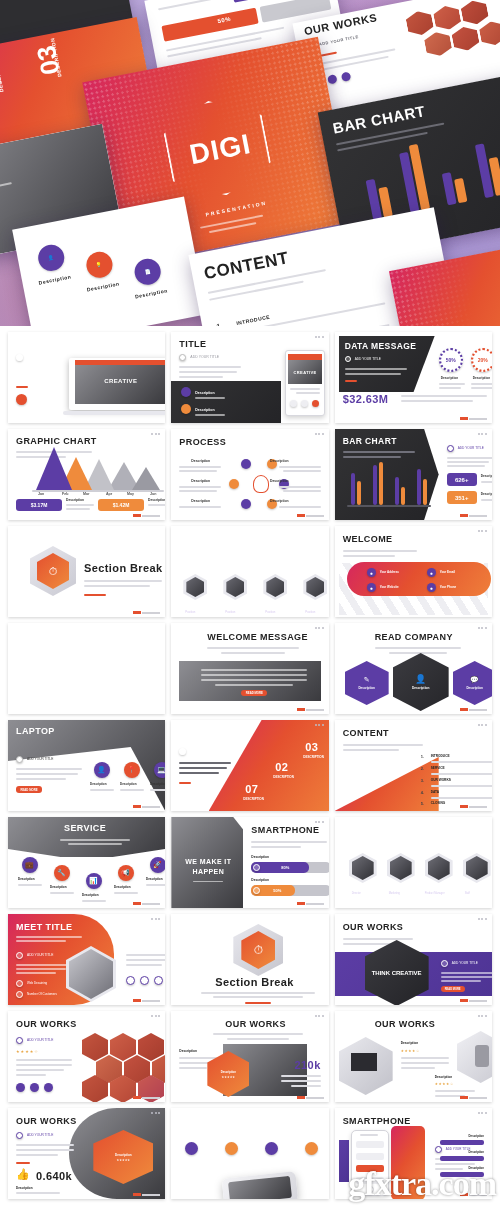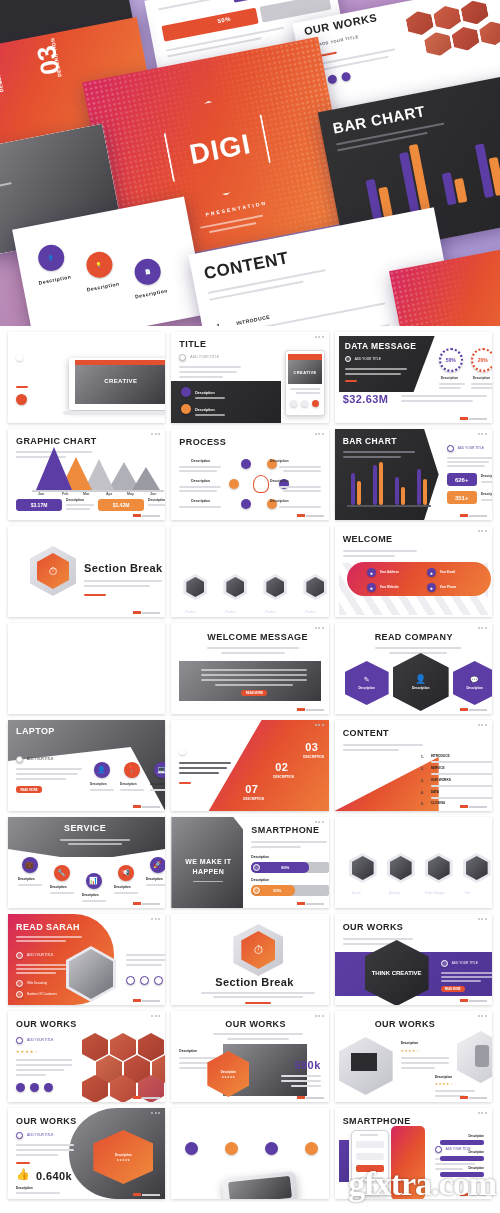--- a/index.html
+++ b/index.html
@@ -679,21 +679,21 @@
       <span class="c-sub" style="left:134px;top:69px;font-size:3px;color:#fff;font-weight:bold;">Sarah</span>
       <span class="c-sub" style="left:130px;top:75px;font-size:2.6px;color:#d7cbef;">Staff</span>
       <div class="tl w" style="left:30px;bottom:8px;width:108px;"></div>
       <div class="tl w" style="left:48px;bottom:4px;width:72px;"></div>
     </div>
   </div>
 
   <div class="row">
     <div class="card">
       <div class="g-oc" style="position:absolute;left:0;top:0;width:106px;height:100%;border-radius:0 40px 40px 0;"></div>
-      <span class="c-title" style="left:8px;top:8px;font-size:9px;color:#fff;">READ SARAH</span>
+      <span class="c-title" style="left:8px;top:8px;font-size:9px;color:#fff;">MEET TITLE</span>
       <div class="tl w" style="left:8px;top:22px;width:66px;"></div>
       <div class="tl w" style="left:8px;top:26px;width:50px;"></div>
       <div class="circ" style="left:8px;top:38px;width:7px;height:7px;background:rgba(255,255,255,.2);border:1px solid #fff;"></div>
       <span class="c-sub" style="left:19px;top:39px;font-size:3.2px;color:#fff;">ADD YOUR TITLE</span>
       <div class="tl w" style="left:8px;top:50px;width:52px;"></div>
       <div class="tl w" style="left:8px;top:54px;width:50px;"></div>
       <div class="tl w" style="left:8px;top:58px;width:40px;"></div>
       <div class="circ" style="left:8px;top:66px;width:7px;height:7px;background:rgba(255,255,255,.2);border:1px solid #fff;"></div>
       <span class="c-sub" style="left:19px;top:67px;font-size:3px;color:#fff;">Web Desaining</span>
       <div class="circ" style="left:8px;top:77px;width:7px;height:7px;background:rgba(255,255,255,.2);border:1px solid #fff;"></div>
@@ -794,21 +794,21 @@
       <div class="tl" style="left:56px;top:27px;width:62px;"></div>
       <span class="c-sub" style="left:8px;top:38px;font-size:3.2px;font-weight:bold;color:#222;">Description</span>
       <div class="tl" style="left:8px;top:46px;width:38px;"></div>
       <div class="tl" style="left:8px;top:51px;width:38px;"></div>
       <div class="tl" style="left:8px;top:56px;width:28px;"></div>
       <div class="photo" style="left:52px;top:33px;width:84px;height:52px;"></div>
       <div class="hex" style="left:36px;top:40px;width:42px;height:46px;background:linear-gradient(135deg,#e4502f,#ef8b3c);flex-direction:column;color:#fff;">
         <span style="font-size:2.8px;font-weight:bold;">Description</span>
         <span style="font-size:3px;margin-top:1px;">★★★★★</span>
       </div>
-      <span class="c-title" style="right:8px;top:48px;font-size:11px;color:#5c3da5;">590k</span>
+      <span class="c-title" style="right:8px;top:48px;font-size:11px;color:#5c3da5;">210k</span>
       <div class="tl" style="right:8px;top:64px;width:40px;"></div>
       <div class="tl" style="right:8px;top:69px;width:40px;"></div>
       <div class="tl" style="right:8px;top:74px;width:30px;"></div>
       <div class="dots3">
           <i></i>
           <i></i>
           <i></i>
         </div>
       <div class="foot">
           <b></b>

